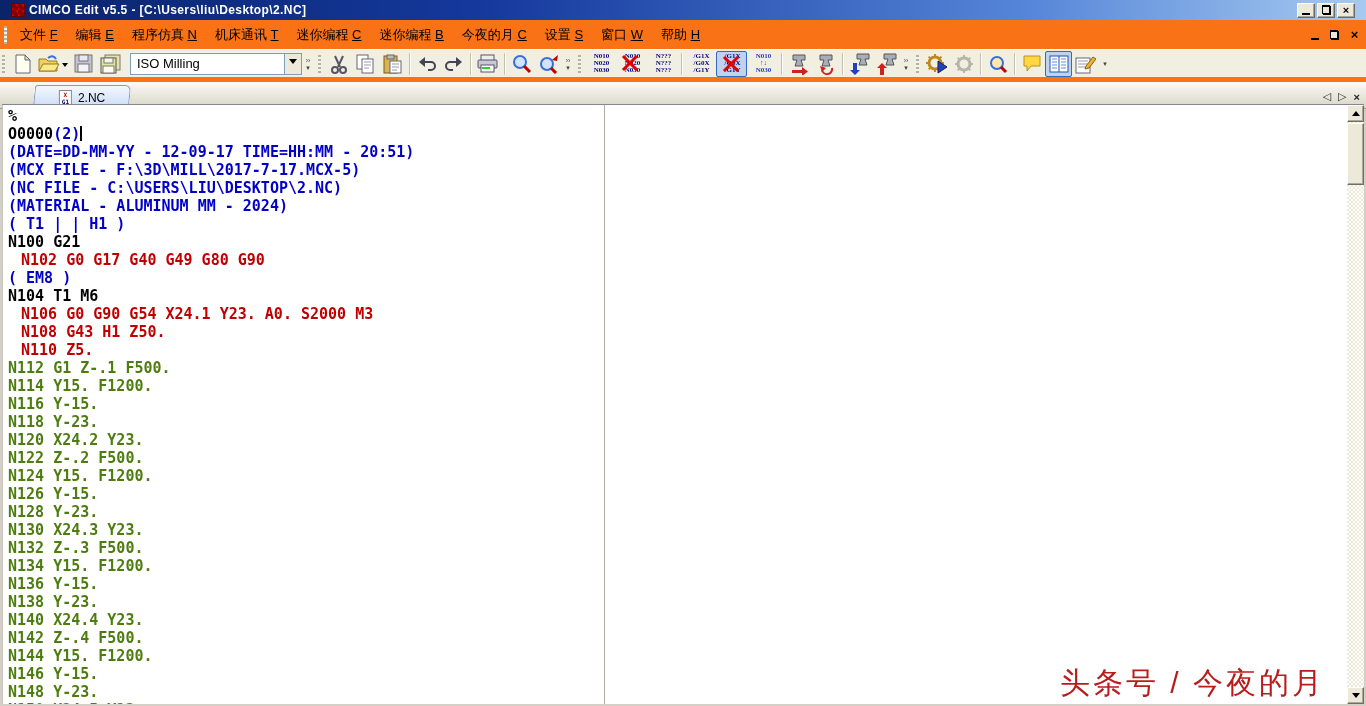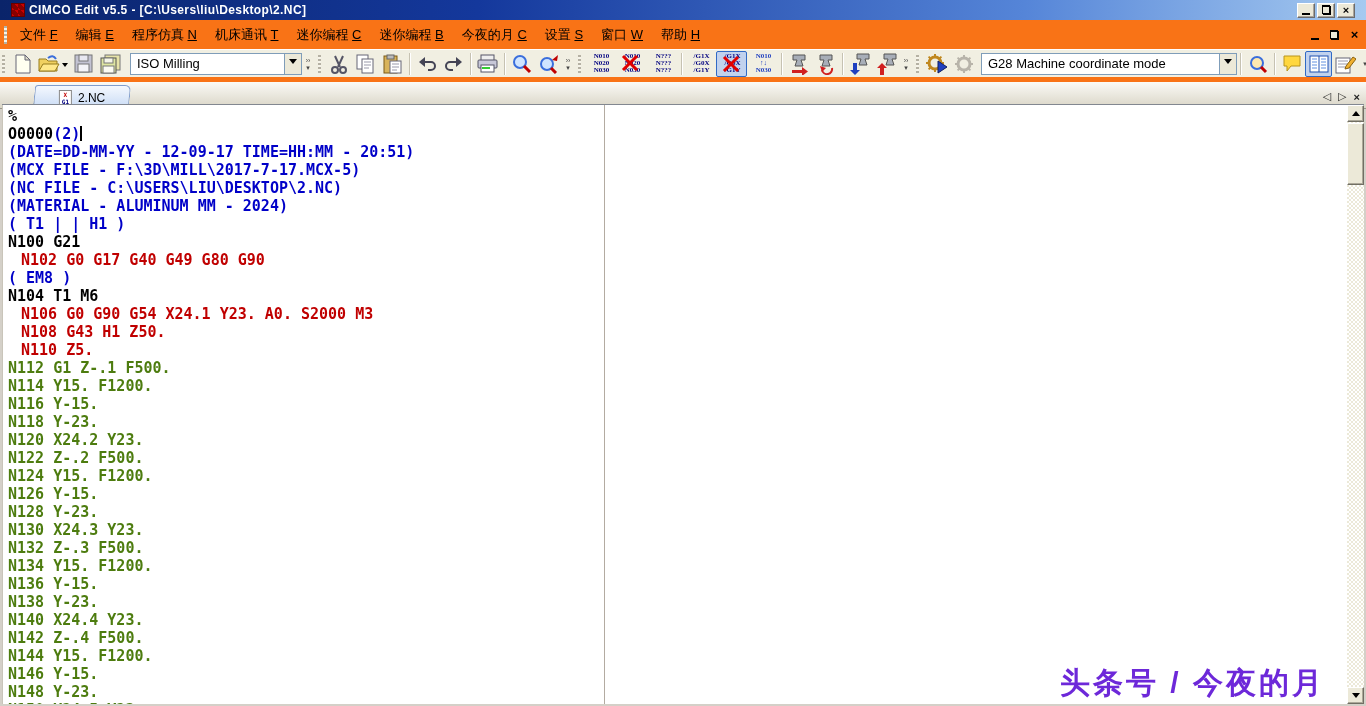--- a/index.html
+++ b/index.html
@@ -79,22 +79,22 @@
   .code-pane { position:absolute; left:0; top:0; width:602px; bottom:0; overflow:hidden;
     border-left:1px solid #c9c5ba; padding:2px 0 0 5px;
     font-family:"DejaVu Sans Mono","Liberation Mono",monospace; font-size:15px; font-weight:bold;
     line-height:18px; white-space:pre; }
   .pane-divider { position:absolute; left:602px; top:0; bottom:0; width:1px; background:#b3aba1; }
   .right-pane { position:absolute; left:603px; right:17px; top:0; bottom:0; background:#fff; }
   .ck { color:#000000; } .cb { color:#0000c8; } .cr { color:#c00000;margin-left:13px; } .cg { color:#4d7c0f; }
   .caret { display:inline-block; width:2px; height:15px; background:#000; vertical-align:-2px; }
 
   
-  .watermark { position:absolute; right:22px; bottom:0px; font-size:30px; font-weight:bold;
-    color:#6d28d9; letter-spacing:3px; text-shadow:1px 1px 0 #ffffff,2px 2px 1px #ffffff; white-space:nowrap; }
+  .watermark { position:absolute; right:22px; bottom:0px; font-size:30px; font-weight:normal;
+    color:#b91c1c; letter-spacing:3px; text-shadow:1px 1px 0 #ffffff,2px 2px 1px #ffffff; white-space:nowrap; }
 
   
   .vscroll { position:absolute; right:0; top:0; bottom:0; width:17px;
     background-color:#ece9d8;
     background-image:linear-gradient(45deg,#fff 25%,transparent 25%,transparent 75%,#fff 75%),
                      linear-gradient(45deg,#fff 25%,transparent 25%,transparent 75%,#fff 75%);
     background-size:4px 4px; background-position:0 0,2px 2px; }
   .sb-btn { position:absolute; left:0; width:17px; height:17px; background:#ece9d8;
     border:1px solid; border-color:#fff #716f64 #716f64 #fff; box-shadow:inset -1px -1px 0 #aca899;
     display:flex; align-items:center; justify-content:center; }
@@ -331,26 +331,20 @@
         <path d="M10 1 v4 M10 15 v4 M1 10 h4 M15 10 h4 M3.6 3.6 l2.8 2.8 M13.6 13.6 l2.8 2.8 M16.4 3.6 l-2.8 2.8 M6.4 13.6 l-2.8 2.8" stroke="#c08820" stroke-width="2"></path>
         <path d="M13 8 l9 6 -9 6 z" fill="#2040c0" stroke="#102060"></path>
       </svg>
   </div>
   <div class="tbtn">
     <svg width="22" height="22">
         <circle cx="11" cy="11" r="6" fill="none" stroke="#b8b4aa" stroke-width="3"></circle>
         <path d="M11 2 v4 M11 16 v4 M2 11 h4 M16 11 h4 M4.6 4.6 l2.8 2.8 M14.6 14.6 l2.8 2.8 M17.4 4.6 l-2.8 2.8 M7.4 14.6 l-2.8 2.8" stroke="#b8b4aa" stroke-width="2"></path>
       </svg>
   </div>
-  <div class="combo" style="width:256px; margin-left:4px;">
-    <div class="combo-text">G28 Machine coordinate mode</div>
-    <div class="combo-btn">
-        <div class="tri-down" style="margin-top:0"></div>
-      </div>
-  </div>
   <div class="sep"></div>
   <div class="tbtn">
     <svg width="20" height="20">
         <circle cx="9" cy="9" r="6" fill="#fde8b0" stroke="#3a6edc" stroke-width="2"></circle>
         <line x1="13" y1="13" x2="18" y2="18" stroke="#c00000" stroke-width="3"></line>
       </svg>
   </div>
   <div class="sep"></div>
   <div class="tbtn">
     <svg width="20" height="19">

